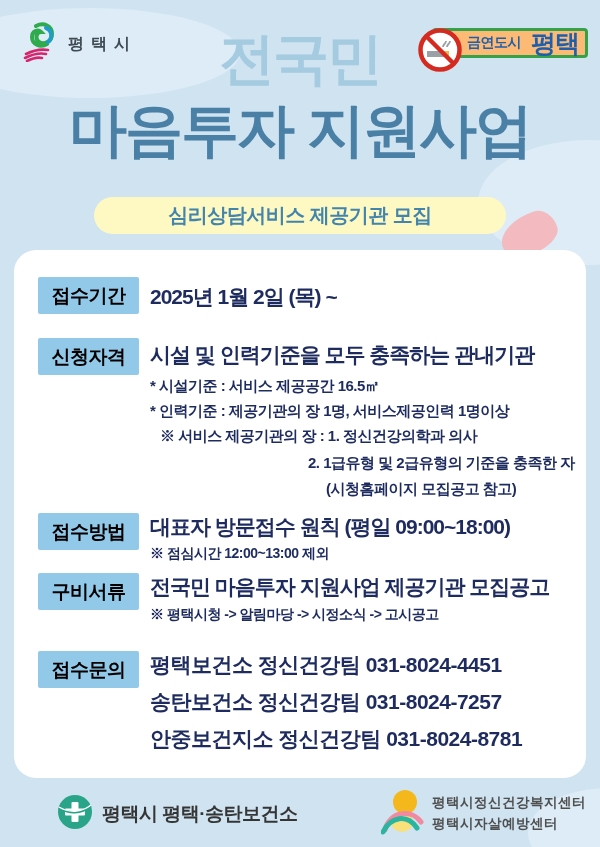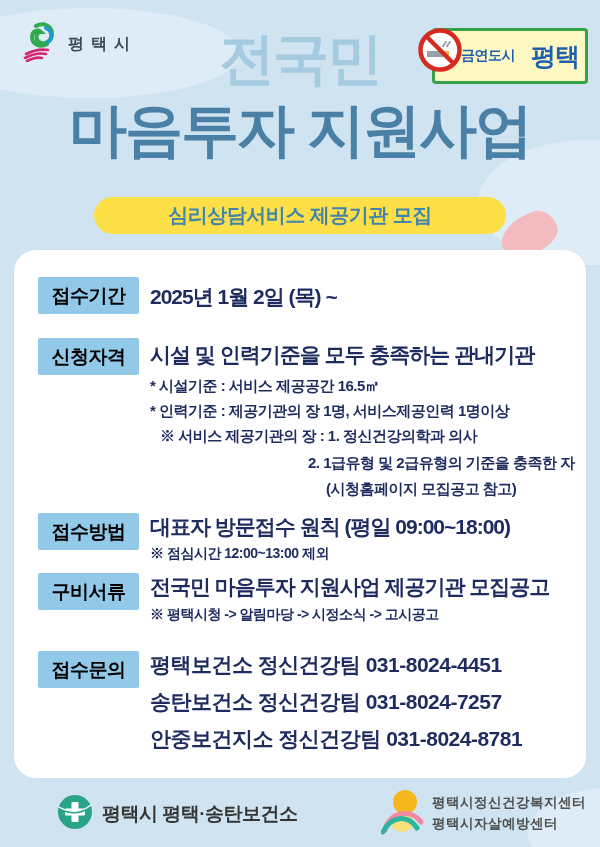--- a/index.html
+++ b/index.html
@@ -11,34 +11,34 @@
   .cloud{position:absolute;background:#ddecf6;border-radius:50%;}
   .petal{
     position:absolute;width:58px;height:40px;background:#f3bac0;
     border-radius:70% 30% 60% 40% / 60% 55% 45% 40%;
     transform:rotate(-18deg);
   }
   
   .city-logo{position:absolute;left:22px;top:22px;display:flex;align-items:center;gap:8px;}
   .city-logo-text{font-size:16px;font-weight:bold;color:#3f4a55;letter-spacing:7px;}
   .nosmoke-badge{
-    position:absolute;left:432px;top:28px;width:156px;height:56px;
-    background:#fef9c3;border:3px solid #35a24a;border-radius:4px;
-    display:flex;align-items:center;justify-content:flex-end;gap:16px;
+    position:absolute;left:432px;top:28px;width:156px;height:30px;
+    background:#fdba74;border:3px solid #35a24a;border-radius:4px;
+    display:flex;align-items:center;justify-content:flex-end;gap:10px;
     padding-right:6px;box-sizing:border-box;
   }
   .nosmoke-icon{position:absolute;left:-18px;top:-4px;}
   .nosmoke-label{font-size:14px;font-weight:bold;color:#1d5fae;letter-spacing:-0.5px;}
   .nosmoke-city{font-size:25px;font-weight:800;color:#1d5fae;letter-spacing:-1px;}
   .title{position:absolute;left:0;width:600px;text-align:center;font-weight:800;white-space:nowrap;}
   .title-1{top:22px;font-size:56px;color:#a5cbe1;letter-spacing:-2px;}
   .title-2{top:92px;font-size:58px;color:#4b80a6;letter-spacing:-2px;}
   .subtitle-pill{
     position:absolute;left:94px;top:197px;width:412px;height:37px;
-    background:#fde047;border-radius:19px;
+    background:#fef9c3;border-radius:19px;
     display:flex;align-items:center;justify-content:center;
   }
   .subtitle-text{font-size:20px;font-weight:600;color:#4384ad;letter-spacing:-0.5px;}
   
   .card{
     position:absolute;left:14px;top:250px;width:572px;height:528px;
     background:#ffffff;border-radius:22px;
   }
   .badge{
     position:absolute;left:38px;width:101px;height:37px;background:#92c8e8;

